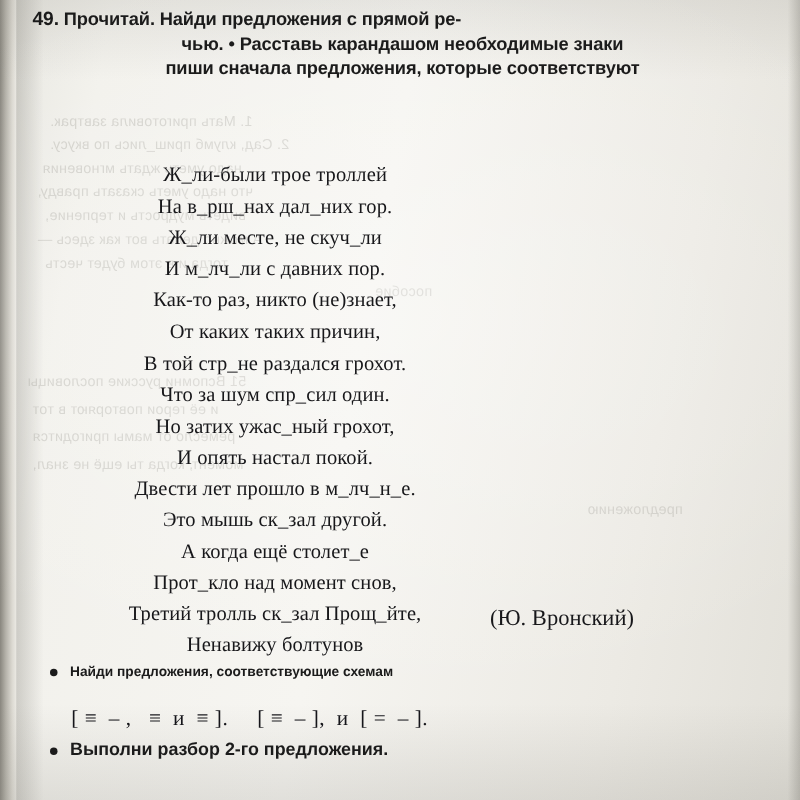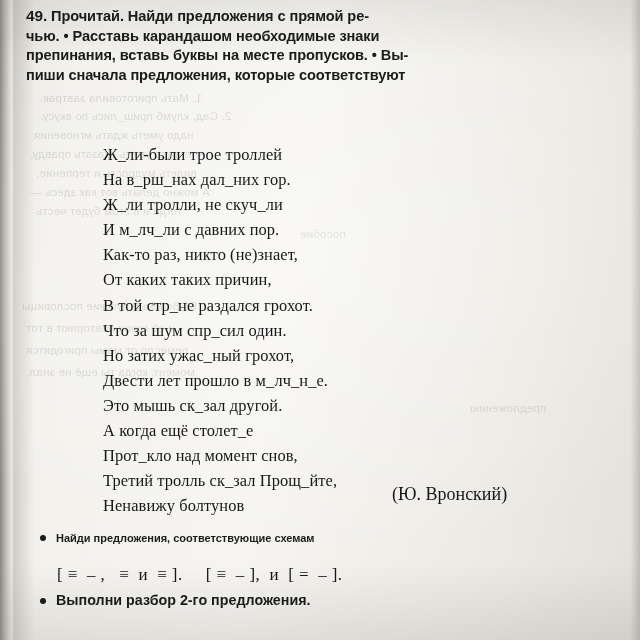--- a/index.html
+++ b/index.html
@@ -90,32 +90,33 @@
     font-size: 14.6px;
     line-height: 19.5px;
     color: #1b1b1b;
     font-weight: 700;
     letter-spacing: -0.1px;
   }
   .task .num {
     font-weight: 700;
     font-size: 15.4px;
   }
-  .task-line { display: block; }
+  .task-line { display: block; text-align: center; }
 
   
   .poem {
     position: absolute;
     left: 103px;
-    top: 142px;
+    top: 127px;
     font-family: "Liberation Serif", serif;
     font-size: 16.4px;
     line-height: 25.1px;
     color: #17171a;
     letter-spacing: .1px;
+    text-align: center;
   }
   .poem div { white-space: pre; }
 
   .author {
     position: absolute;
     left: 392px;
     top: 484px;
     font-family: Liberation Serif, serif;
     font-size: 18px;
     color: #17171a;
@@ -194,34 +195,34 @@
   <div class="bleed" style="left:26px;  top:344px;">ремесло от мамы пригодится</div>
   <div class="bleed" style="left:26px;  top:366px;">момент, когда ты ещё не знал,</div>
   <div class="bleed" style="left:470px; top:402px;">предложению</div>
 
   <div class="content">
 
     <div class="task">
       <span class="num">49.</span>
       <span>Прочитай. Найди предложения с прямой ре-</span>
       <span class="task-line">чью. • Расставь карандашом необходимые знаки</span>
-      <span class="task-line">препинания, вставь буквы на месте пропусков. • Вы-</span>
       <span class="task-line">пиши сначала предложения, которые соответствуют</span>
     </div>
 
     <div class="poem">
       <div>Ж_ли-были трое троллей</div>
       <div>На в_рш_нах дал_них гор.</div>
-      <div>Ж_ли тролли, не скуч_ли</div>
+      <div>Ж_ли месте, не скуч_ли</div>
       <div>И м_лч_ли с давних пор.</div>
       <div>Как-то раз, никто (не)знает,</div>
       <div>От каких таких причин,</div>
       <div>В той стр_не раздался грохот.</div>
       <div>Что за шум спр_сил один.</div>
       <div>Но затих ужас_ный грохот,</div>
+      <div>И опять настал покой.</div>
       <div>Двести лет прошло в м_лч_н_е.</div>
       <div>Это мышь ск_зал другой.</div>
       <div>А когда ещё столет_е</div>
       <div>Прот_кло над момент снов,</div>
       <div>Третий тролль ск_зал Прощ_йте,</div>
       <div>Ненавижу болтунов</div>
     </div>
 
     <div class="author">(Ю. Вронский)</div>
 

